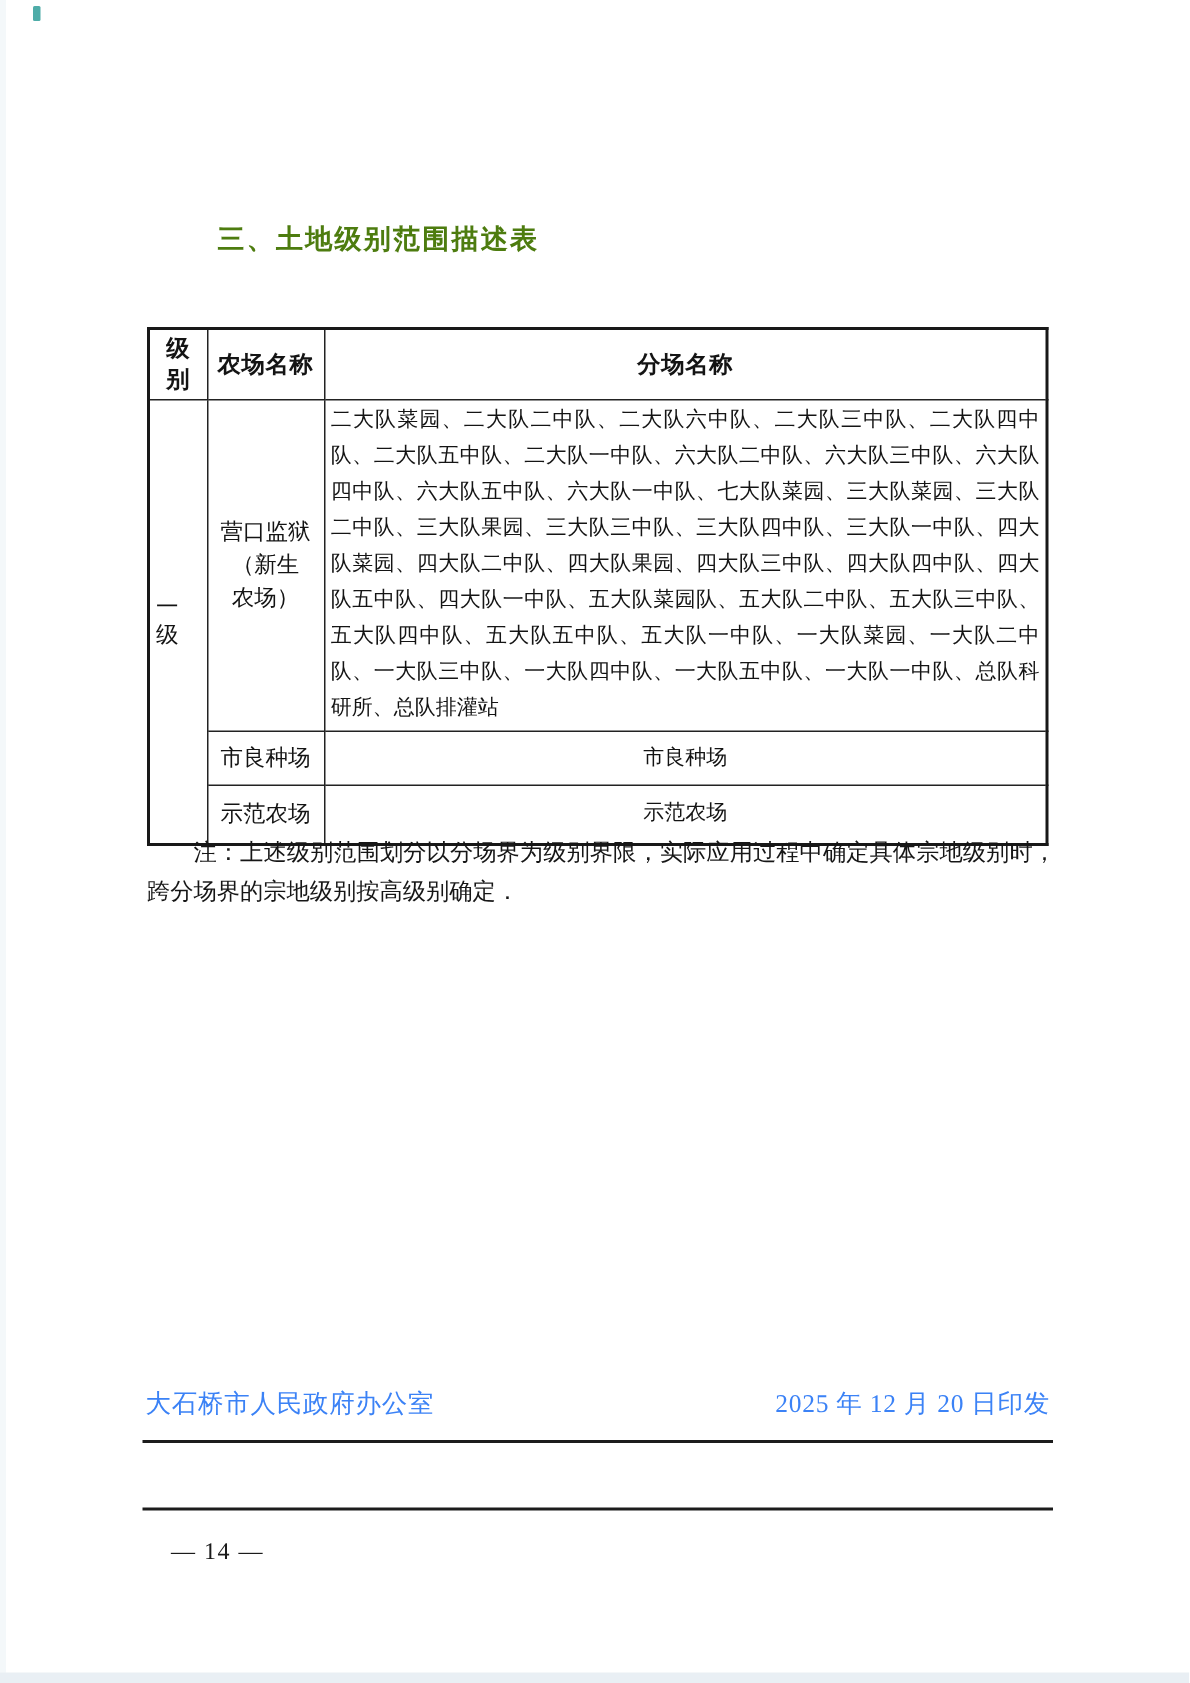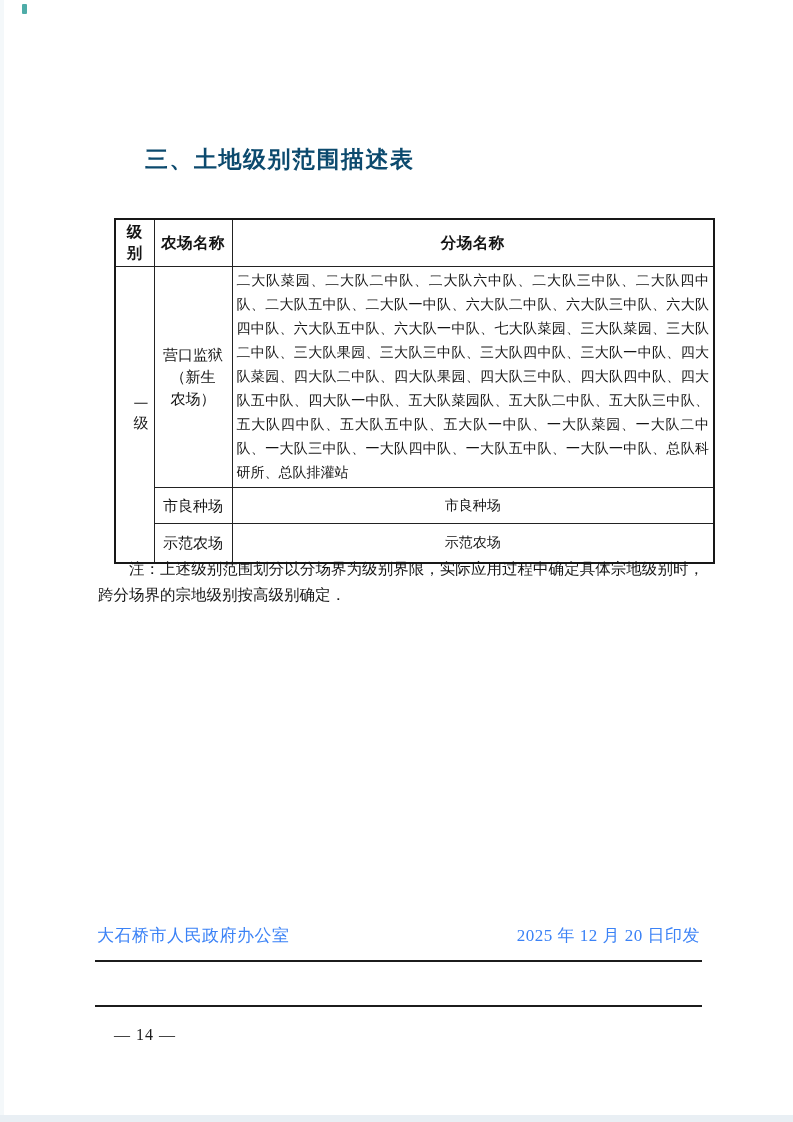--- a/index.html
+++ b/index.html
@@ -21,53 +21,53 @@
     background:#e9eff4;
   }
   .left-strip {
     position:absolute; left:0; top:0; width:4px; height:1122px;
     background:#f4f8fa;
   }
 
   .section-heading {
     position:absolute; left:145px; top:144px;
     font-family:"Liberation Sans","DejaVu Sans",sans-serif;
-    font-weight:bold; font-size:23px; line-height:30px;
-    letter-spacing:1.5px; color:#0c4a6e;
+    font-weight:bold; font-size:18px; line-height:30px;
+    letter-spacing:1.5px; color:#4d7c0f;
   }
   .table-title {
     position:absolute; left:98px; top:182px; width:599px;
     text-align:center;
     font-weight:bold; font-size:19.5px; line-height:26px;
     letter-spacing:1px; color:#111;
   }
 
   table.grade-table {
-    position:absolute; left:114px; top:218px; width:599px;
+    position:absolute; left:98px; top:218px; width:599px;
     border-collapse:collapse; table-layout:fixed;
     border:2.5px solid #181818;
     font-size:15px;
     padding-left:41px;
   }
   table.grade-table th, table.grade-table td {
     border:1px solid #222;
     padding:2px 4px;
     vertical-align:middle;
     font-weight:normal;
     color:#141414;
   }
   table.grade-table th {
     font-weight:bold; text-align:center; font-size:15.5px;
     letter-spacing:.5px;
   }
   tr.header-row { height:37px; }
   tr.body-row-1 { height:197px; }
   tr.body-row-2 { height:36px; }
   tr.body-row-3 { height:39px; }
-  td.grade-cell { text-align:right; letter-spacing:1px; }
+  td.grade-cell { text-align:left; letter-spacing:1px; }
   td.farm-cell  { text-align:center; white-space:pre-line; line-height:22px; }
   td.branches-cell {
     text-align:justify; text-justify:inter-ideograph;
     font-size:14px; line-height:24px;
     padding:5px 10px 5px 11px;
   }
   td.branches-center { text-align:center; }
 
   .note {
     position:absolute; left:98px; top:540px; width:606px;

